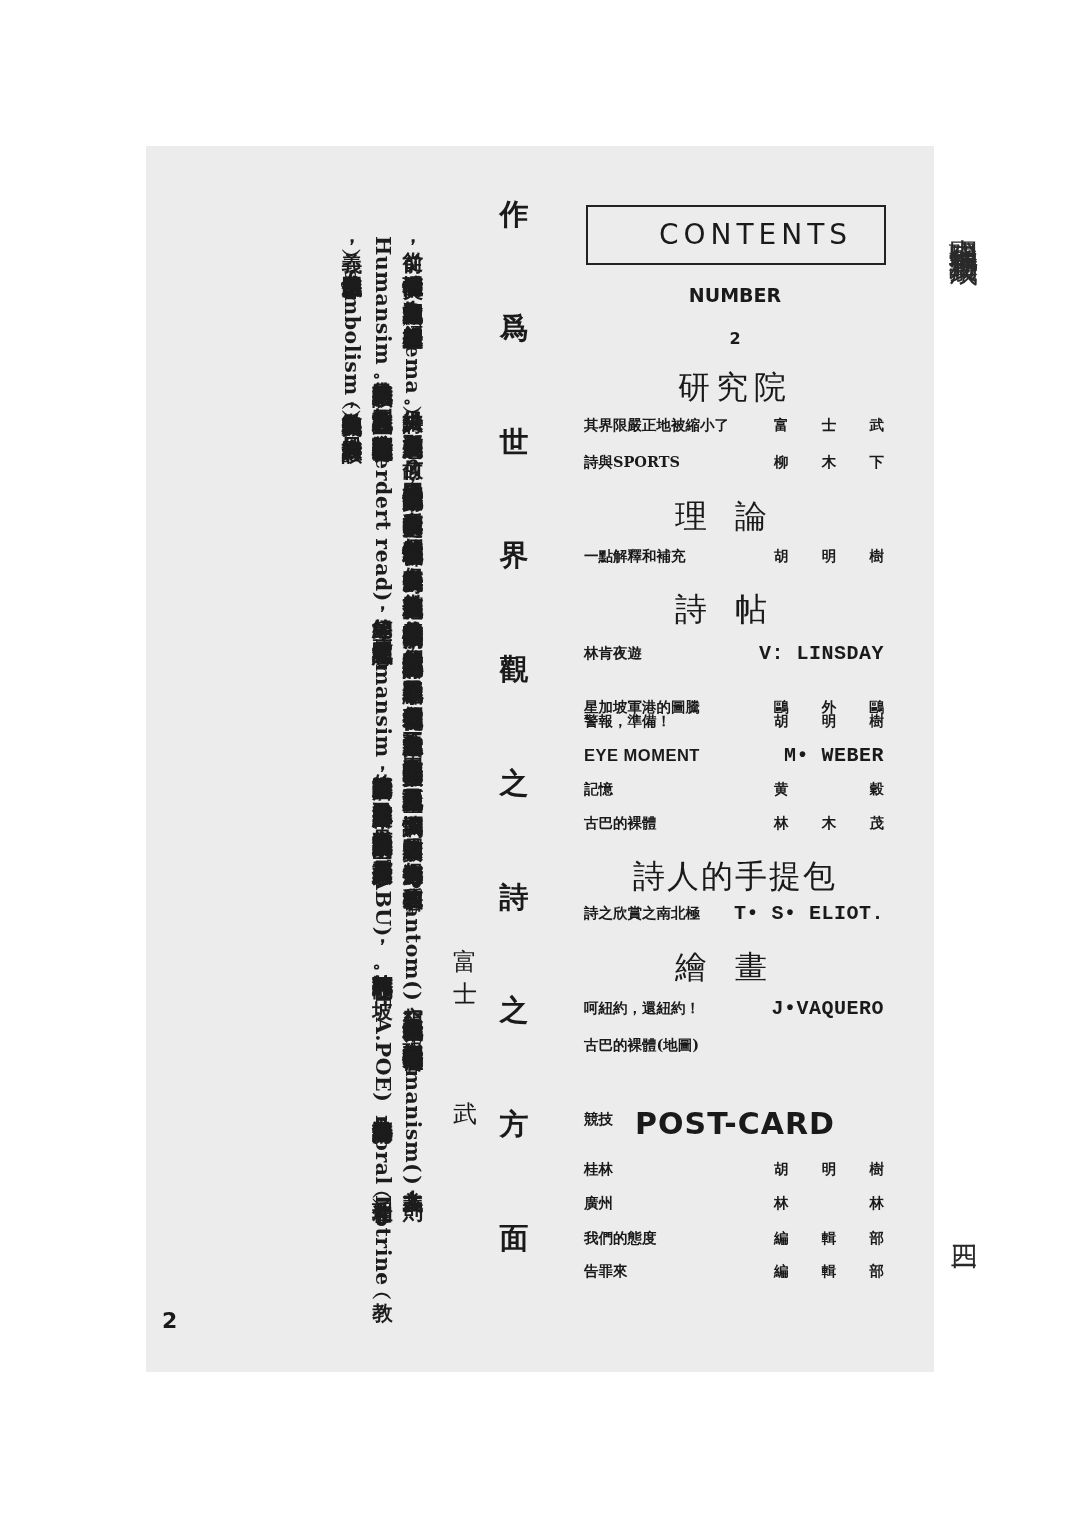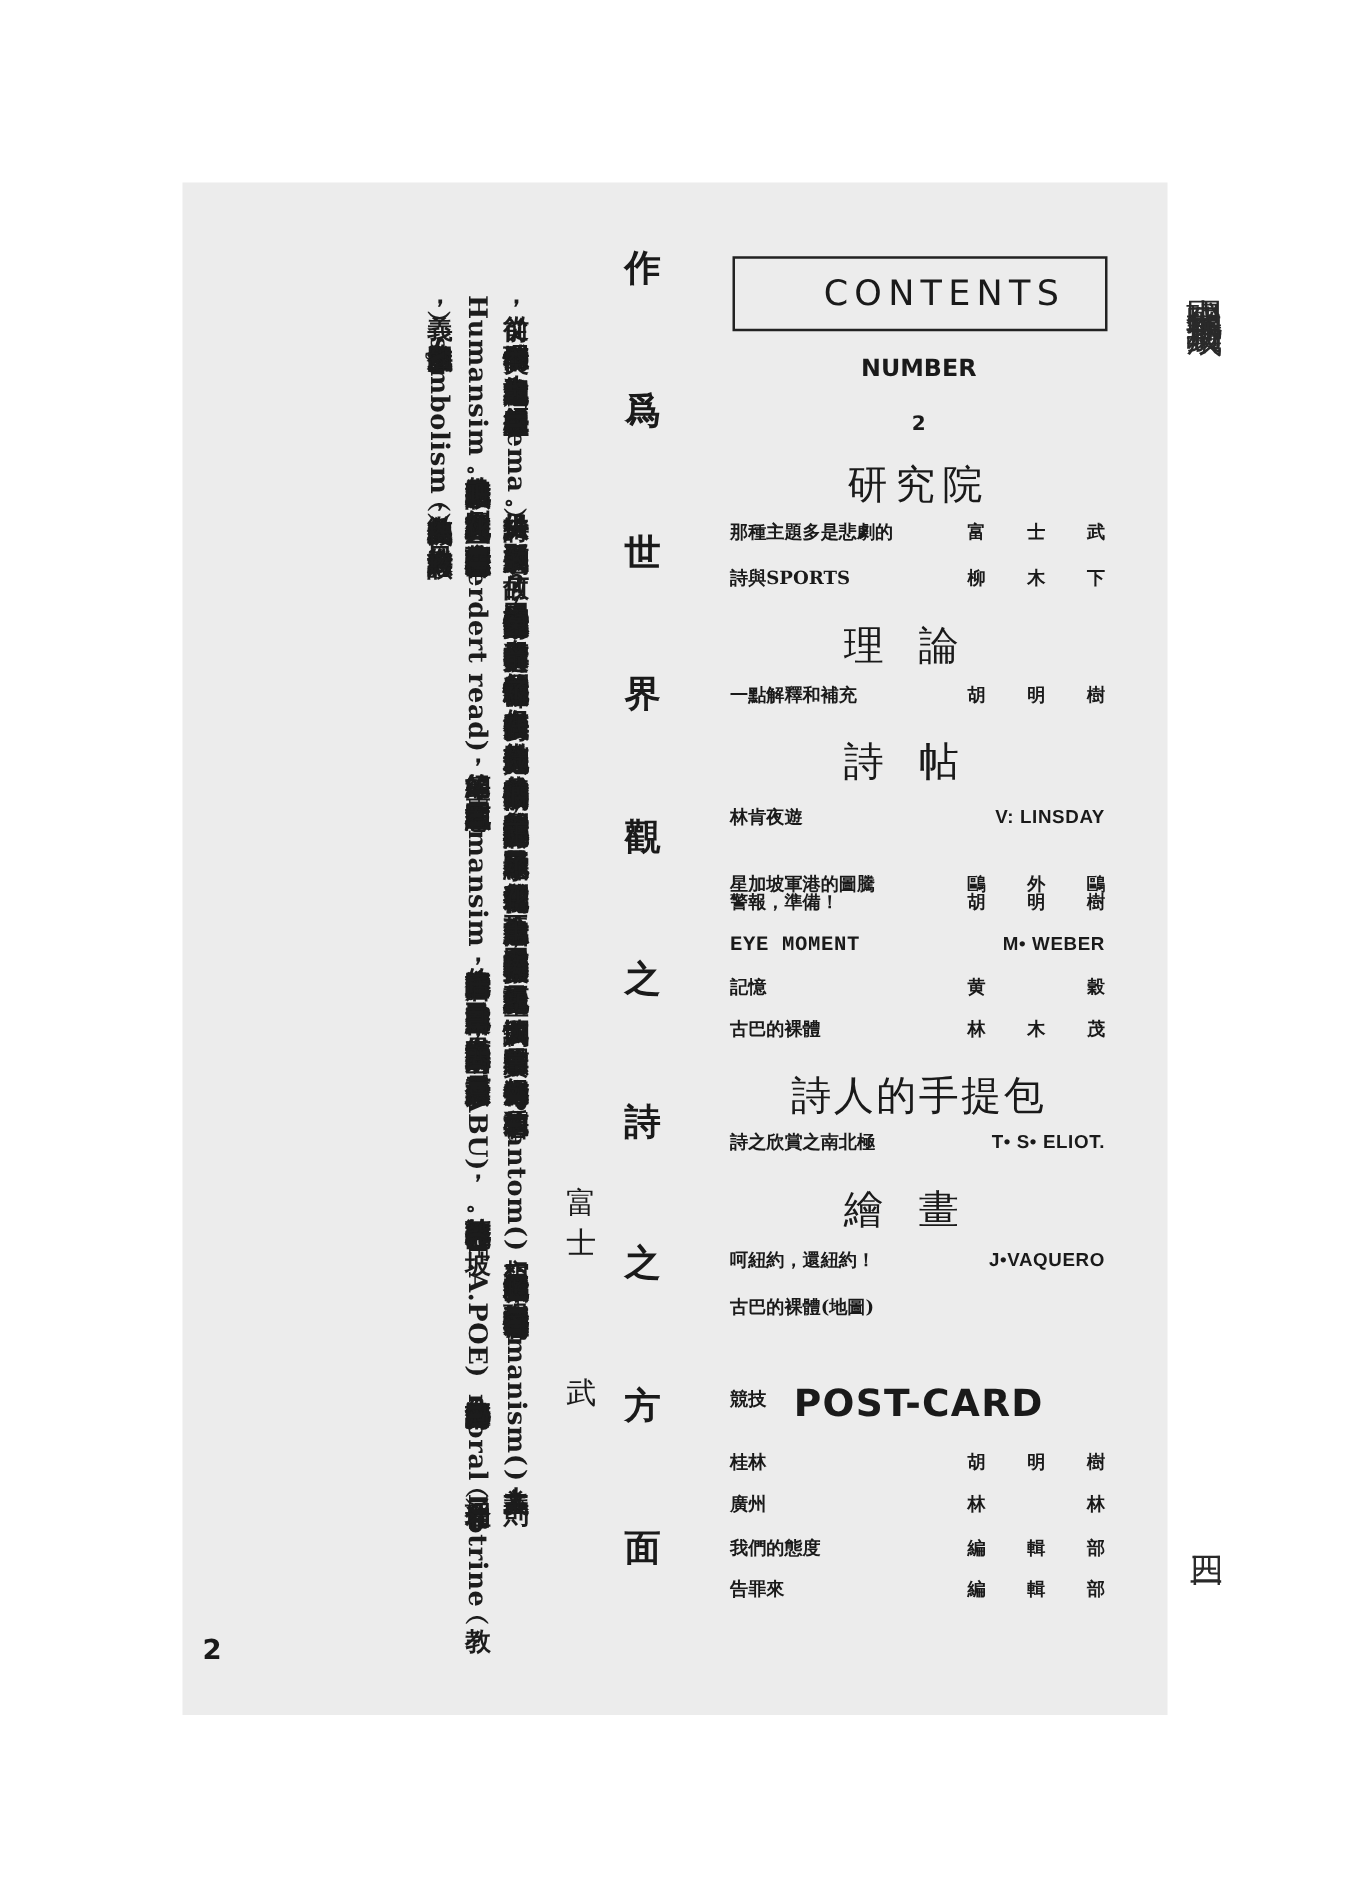--- a/index.html
+++ b/index.html
@@ -36,23 +36,23 @@
          font-family:"DejaVu Sans",sans-serif; font-weight:bold; font-size:19px; }
   .number-val { position:absolute; left:0; top:129px; width:310px; text-align:center;
          font-family:"DejaVu Sans",sans-serif; font-weight:bold; font-size:16px; }
 
   .sec { position:absolute; left:0; width:310px; text-align:center; font-size:32px;
          font-family:"DejaVu Serif",serif; letter-spacing:6px; }
   .sec.wide { letter-spacing:28px; }
   .sec.en { font-family:"DejaVu Sans",sans-serif; font-weight:bold; font-size:30px; letter-spacing:1px; }
   .row { position:absolute; left:4px; width:300px; height:22px; display:flex; align-items:center; font-size:14.5px; font-weight:bold; }
   .row .t { flex:1; white-space:nowrap; }
-  .row .t.en { font-family:Liberation Mono, monospace; font-size:16.5px; letter-spacing:0.5px; }
+  .row .t.en { font-family:Liberation Sans, sans-serif; font-size:16.5px; letter-spacing:0.5px; }
   .row .a { width:110px; display:flex; justify-content:space-between; font-size:14.5px; }
-  .row .a.en { justify-content:flex-end; font-family:Liberation Sans, sans-serif; font-size:15px; letter-spacing:0.5px; width:160px; }
+  .row .a.en { justify-content:flex-end; font-family:Liberation Mono, monospace; font-size:20px; letter-spacing:0.5px; width:160px; }
 </style>
 </head>
 <body>
 
 <div class="page"></div>
 
 <div class="series-title">中國現代新詩期刊集成</div>
 <div class="folio">三四</div>
 
 <div class="body-text">
@@ -80,21 +80,21 @@
 
 <div class="contents">
   <div class="contents-box">
     <span>CONTENTS</span>
   </div>
   <div class="number-lbl">NUMBER</div>
   <div class="number-val">2</div>
 
   <div class="sec" style="top:166px">研究院</div>
   <div class="row" style="top:214px">
-    <span class="t">那種主題多是悲劇的</span>
+    <span class="t">其界限嚴正地被縮小了</span>
     <span class="a">
       <span>富</span>
         <span>士</span>
         <span>武</span>
     </span>
   </div>
   <div class="row" style="top:251px">
     <span class="t">詩與SPORTS</span>
     <span class="a">
       <span>柳</span>

